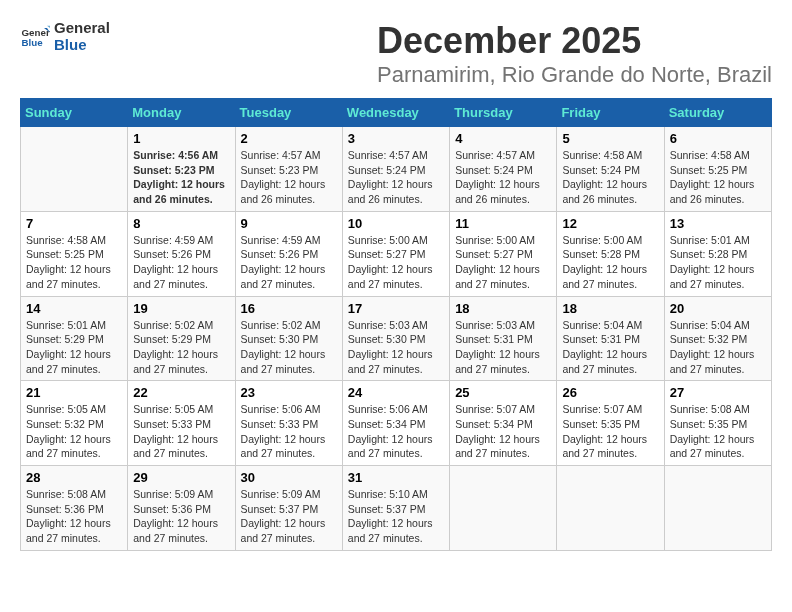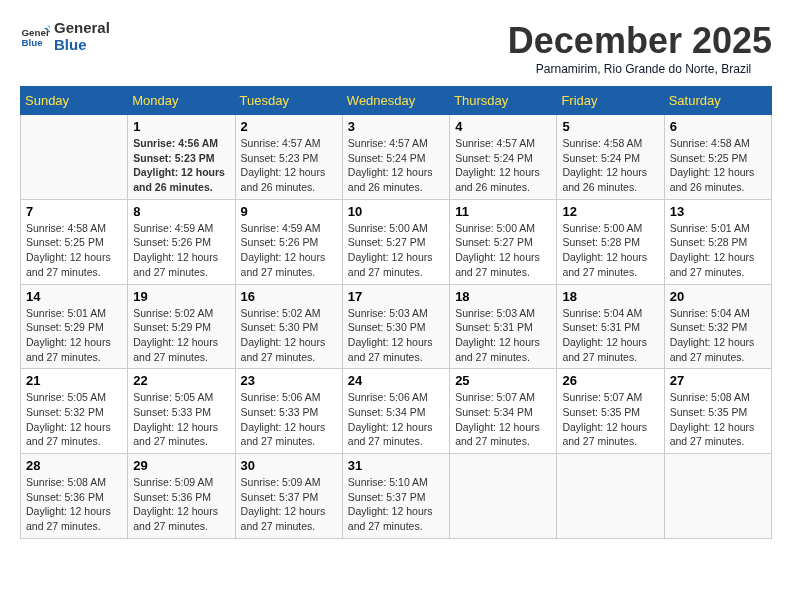--- a/index.html
+++ b/index.html
@@ -27,36 +27,35 @@
     }
     .title-section {
       text-align: left;
     }
     .main-title {
       font-size: 36px;
       font-weight: bold;
       color: #333;
     }
     .subtitle {
-      font-size: 12px;
-      color: #0f172a;
-      margin-left: 28px;
+      font-size: 22px;
+      color: #737373;
     }
     table {
       width: 100%;
       border-collapse: collapse;
       font-size: 11px;
     }
     thead tr th {
       background-color: #1a5fa8;
-      color: #fde047;
+      color: #5eead4;
       padding: 6px 4px;
       text-align: left;
       font-size: 13px;
-      font-weight: normal;
+      font-weight: bold;
       border: 1px solid #1a5fa8;
     }
     tbody tr td {
       border: 1px solid #ccc;
       vertical-align: top;
       padding: 4px 5px;
       width: 107px;
       min-height: 80px;
     }
     tbody tr:nth-child(odd) td {

